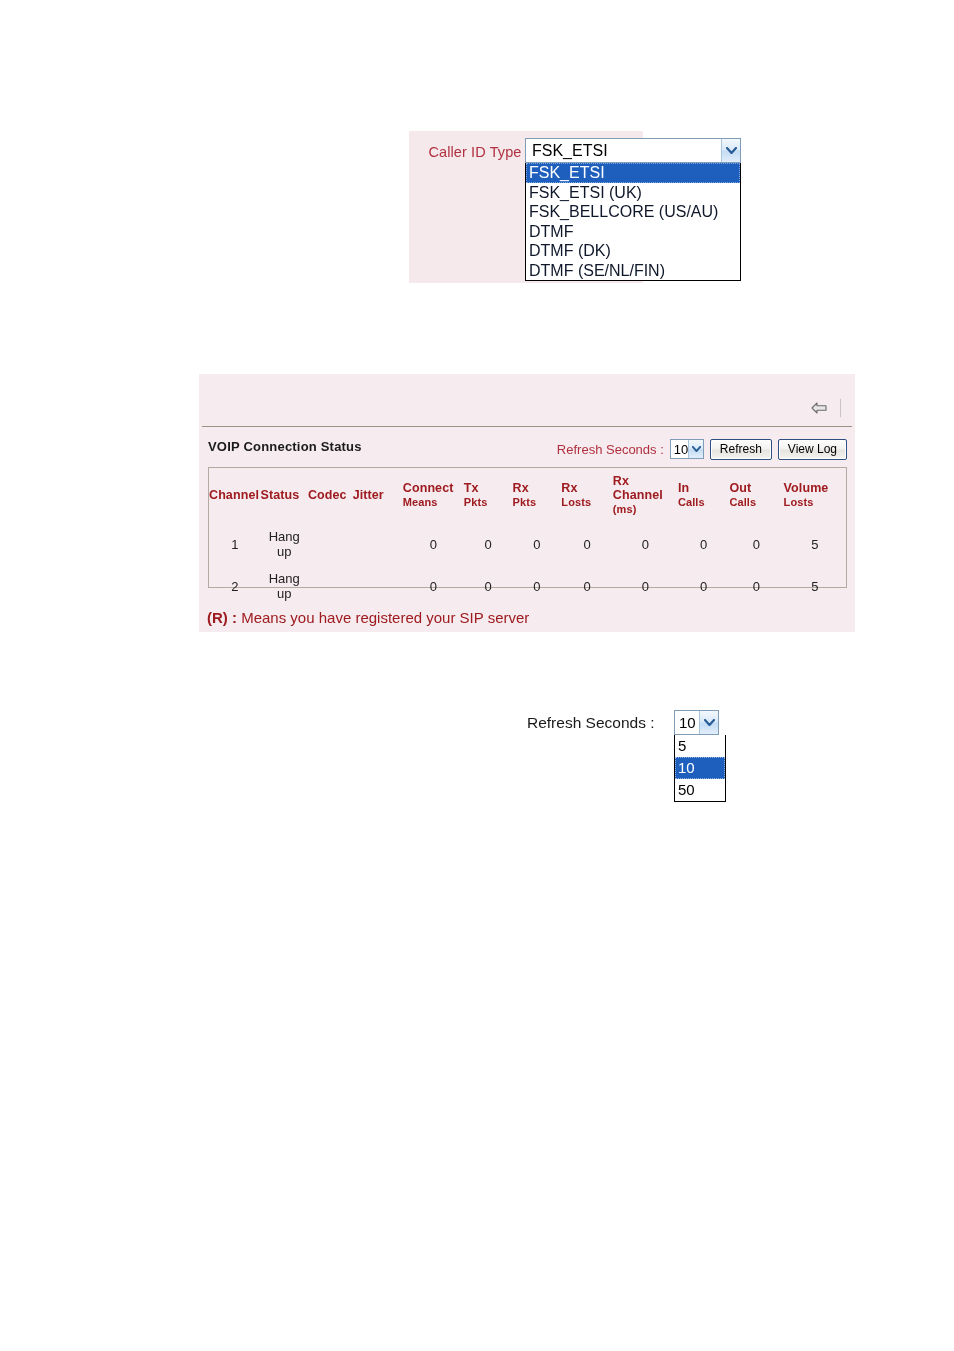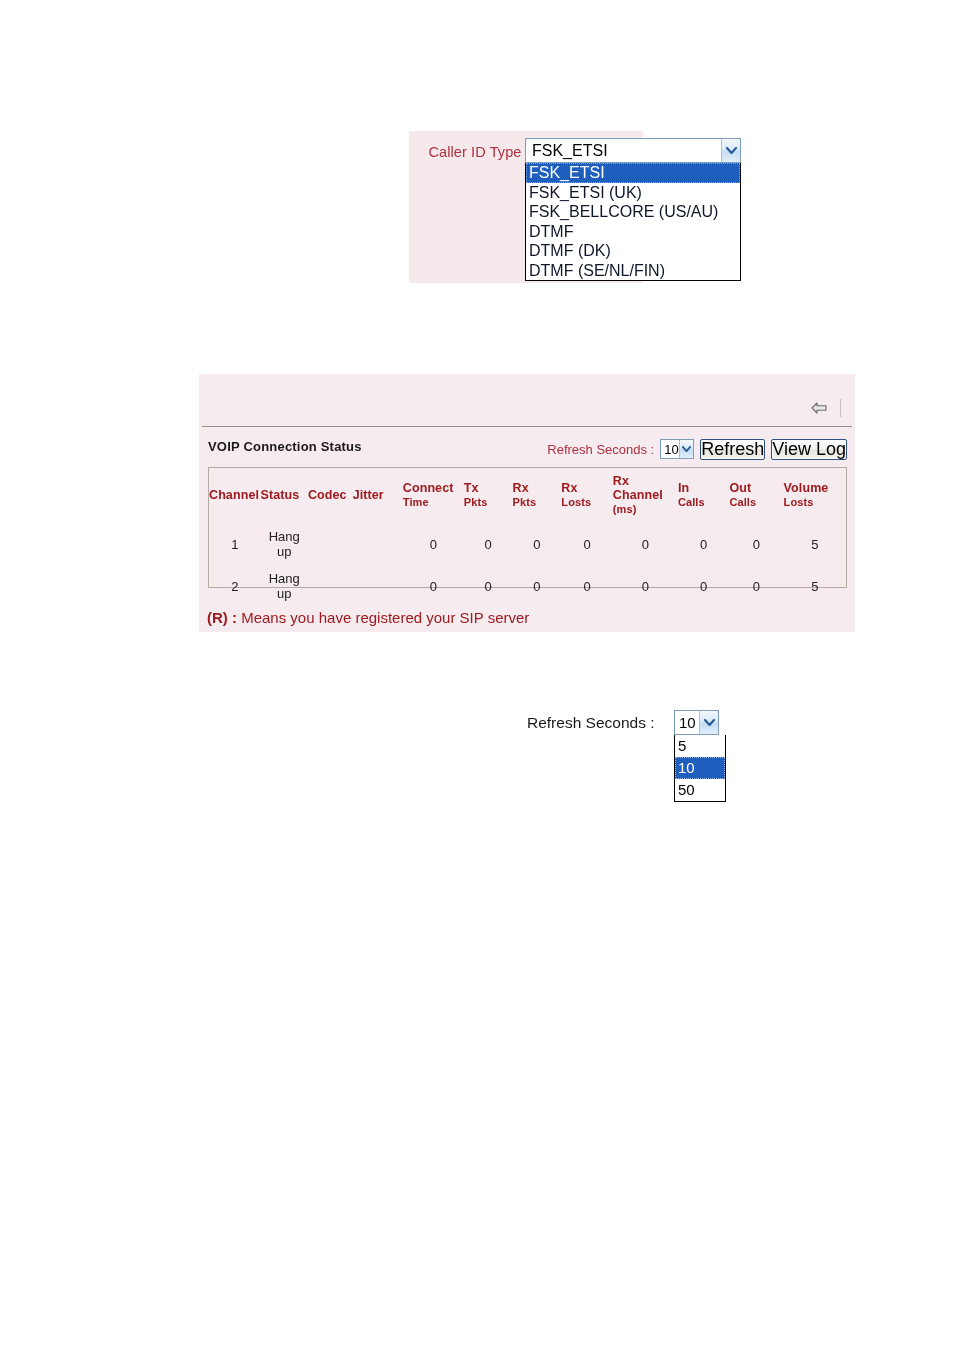--- a/index.html
+++ b/index.html
@@ -171,25 +171,25 @@
   #refresh-seconds-value {
     flex: 1;
     padding-left: 3px;
     font-size: 13px;
     color: #000000;
     font-family: "Liberation Sans", sans-serif;
   }
   .win-button {
     height: 21px;
     box-sizing: border-box;
-    padding: 0 0;
+    padding: 0 9px;
     background: linear-gradient(to bottom, #fdfdfd 0%, #f2f2f0 48%, #e6e4de 52%, #f4f3ef 100%);
     border: 1px solid #2f4f82;
     border-radius: 2px;
-    font-size: 18px;
+    font-size: 12px;
     color: #000000;
     font-family: "Liberation Sans", sans-serif;
     display: flex;
     align-items: center;
     justify-content: center;
     white-space: nowrap;
     box-shadow: inset 0 0 0 1px #ffffff;
   }
 
   
@@ -388,21 +388,21 @@
             <span>Status</span>
           </th>
           <th>
             <span>Codec</span>
           </th>
           <th>
             <span>Jitter</span>
           </th>
           <th>
             <span>Connect</span>
-            <span class="th-sub">Time</span>
+            <span class="th-sub">Means</span>
           </th>
           <th>
             <span>Tx</span>
             <span class="th-sub">Pkts</span>
           </th>
           <th>
             <span>Rx</span>
             <span class="th-sub">Pkts</span>
           </th>
           <th>

